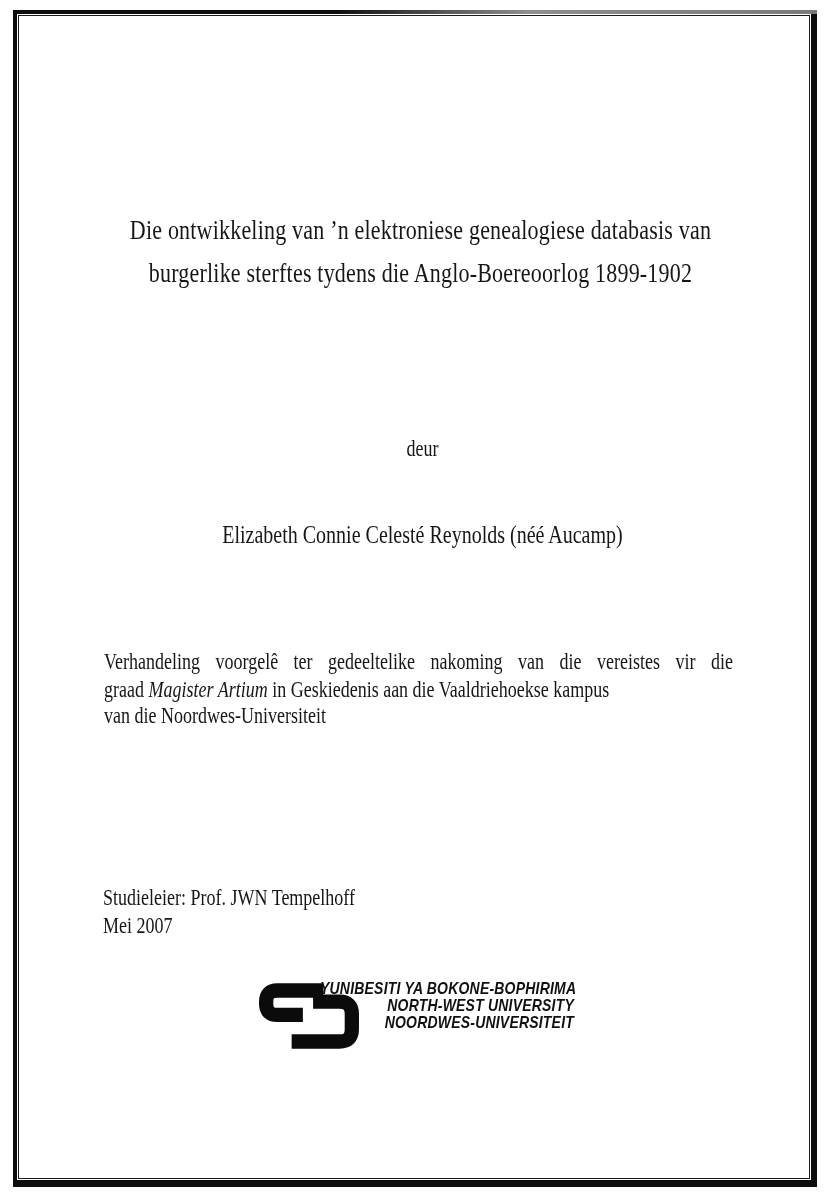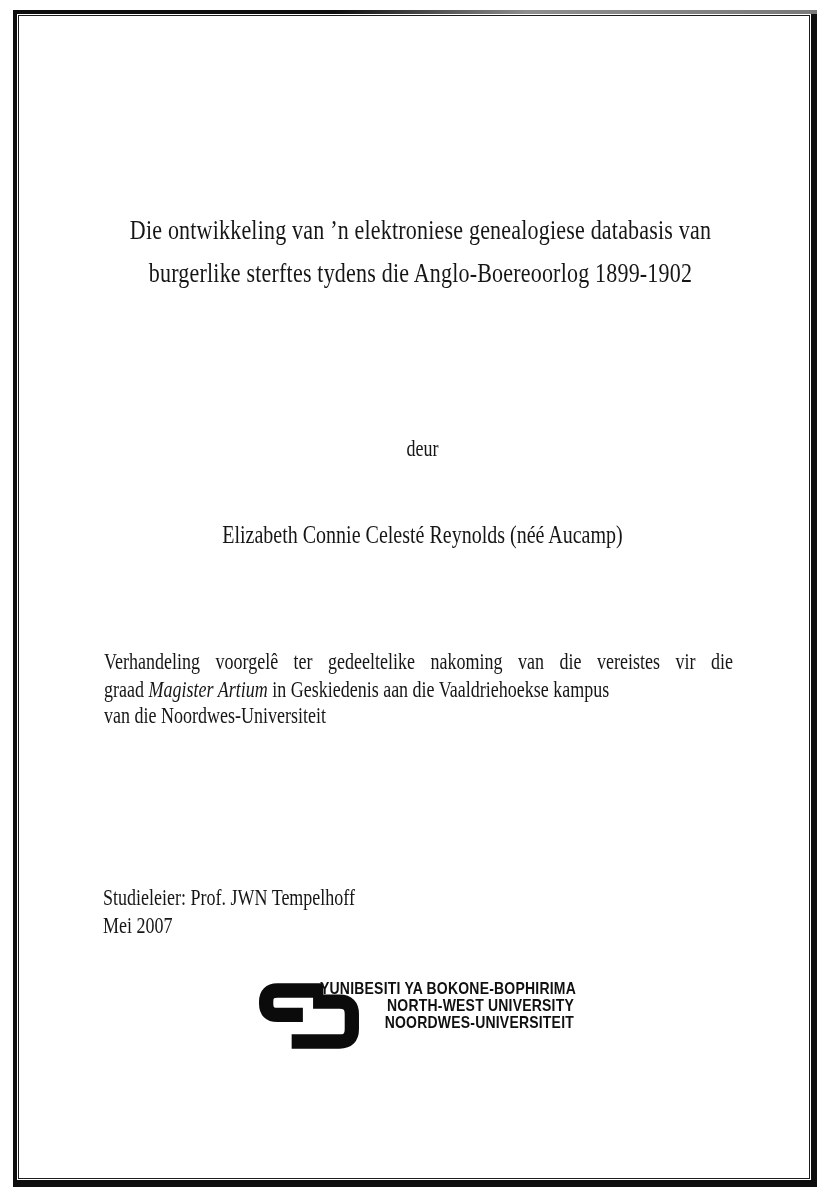--- a/index.html
+++ b/index.html
@@ -106,20 +106,21 @@
     white-space: nowrap;
   }
 
   
   .logo {
     position: absolute;
     left: 258px;
     top: 980px;
     width: 330px;
     height: 75px;
+    font-style: italic;
   }
   .logo-mark {
     position: absolute;
     left: 0;
     top: 2px;
   }
   .logo-text {
     position: absolute;
     left: 62px;
     top: 0;

